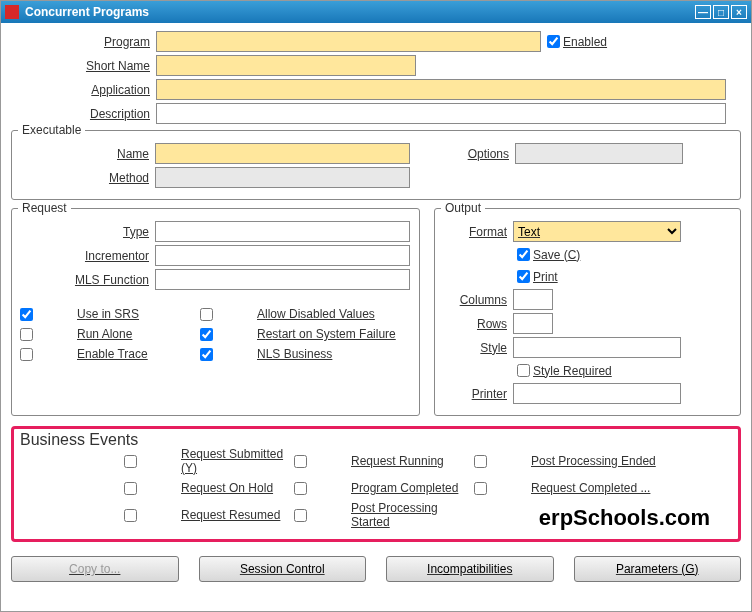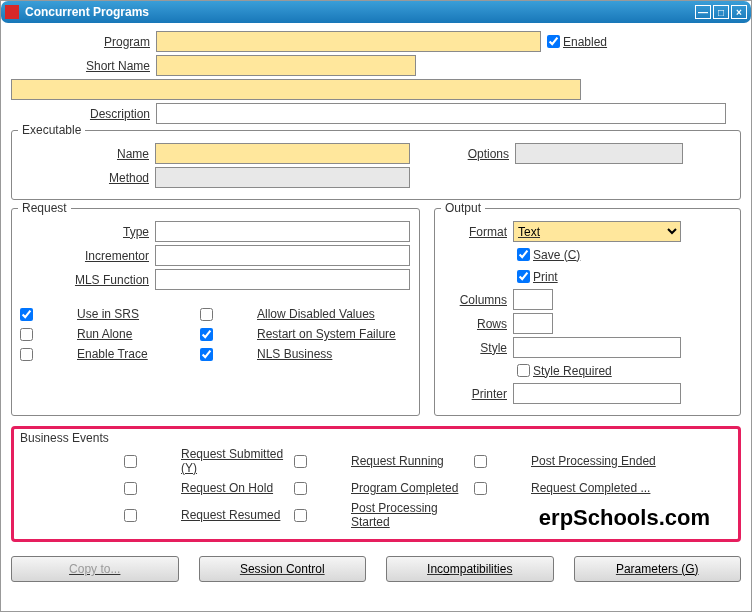--- a/index.html
+++ b/index.html
@@ -18,21 +18,20 @@
     flex-direction: column;
   }
   .titlebar {
     background: linear-gradient(#3a9ed8, #1877b8);
     color: #fff;
     height: 22px;
     display: flex;
     align-items: center;
     padding: 0 4px;
     font-weight: bold;
-    border-radius: 7px;
   }
   .titlebar .oracle-icon {
     width: 14px;
     height: 14px;
     background: #d62828;
     margin-right: 6px;
     display: inline-block;
   }
   .titlebar-title { flex: 1; }
   .titlebar-buttons { display: flex; gap: 2px; }
@@ -124,21 +123,21 @@
     border: 3px solid #e61e5e;
     border-radius: 4px;
     position: relative;
     margin-top: 10px;
     padding: 18px 10px 10px 10px;
   }
   .biz-title {
     position: absolute;
     top: 2px;
     left: 6px;
-    font-size: 12px;
+    font-size: 16px;
   }
   .biz-grid {
     display: grid;
     grid-template-columns: 170px 180px 190px;
     column-gap: 0;
     row-gap: 6px;
     margin-left: 100px;
   }
   .biz-grid .checkbox-row { margin-bottom: 0; }
   .watermark {
@@ -192,20 +191,21 @@
       <div class="lbl">Program</div>
       <input type="text" class="yellow" style="width: 385px;">
       <input type="checkbox" checked="" style="margin-left: 6px;">
       <span>Enabled</span>
     </div>
     <div class="row">
       <div class="lbl">Short Name</div>
       <input type="text" class="yellow" style="width: 260px;">
     </div>
     <div class="row">
+      <div class="lbl">Application</div>
       <input type="text" class="yellow" style="width: 570px;">
     </div>
     <div class="row">
       <div class="lbl">Description</div>
       <input type="text" style="width: 570px;">
     </div>
 
     <div class="fieldset" style="margin-top:6px;">
       <div class="fieldset-title">Executable</div>
       <div class="row">

